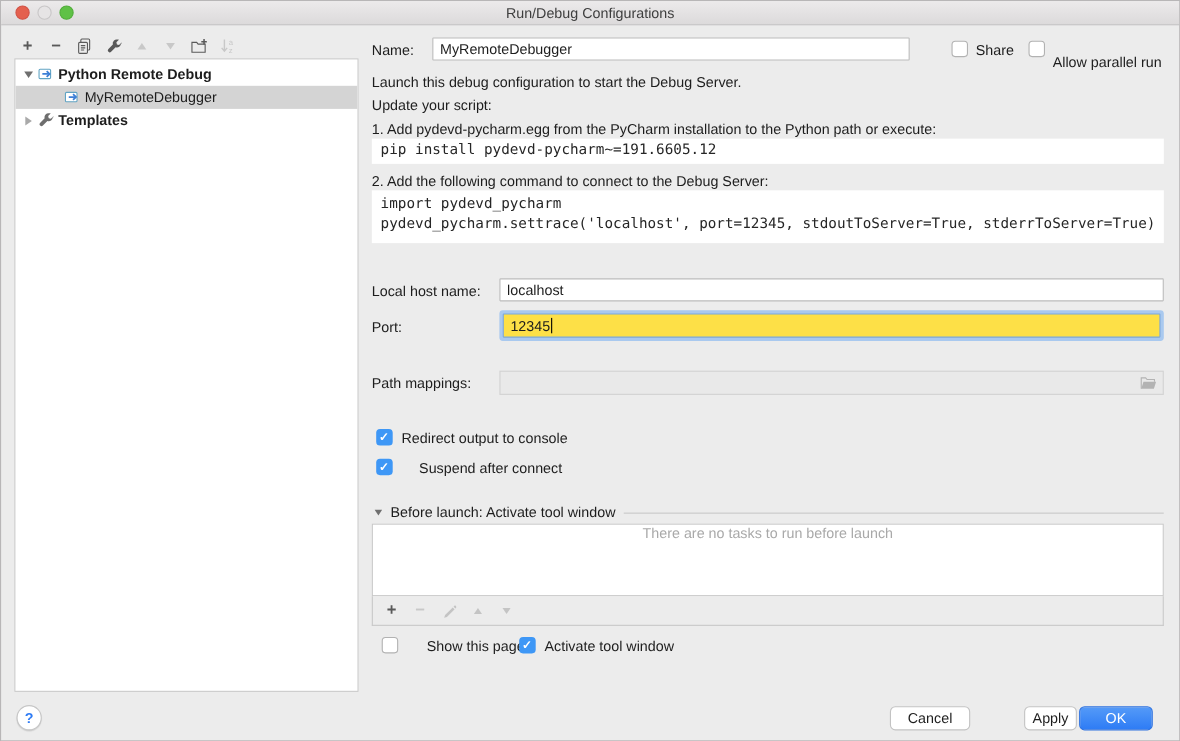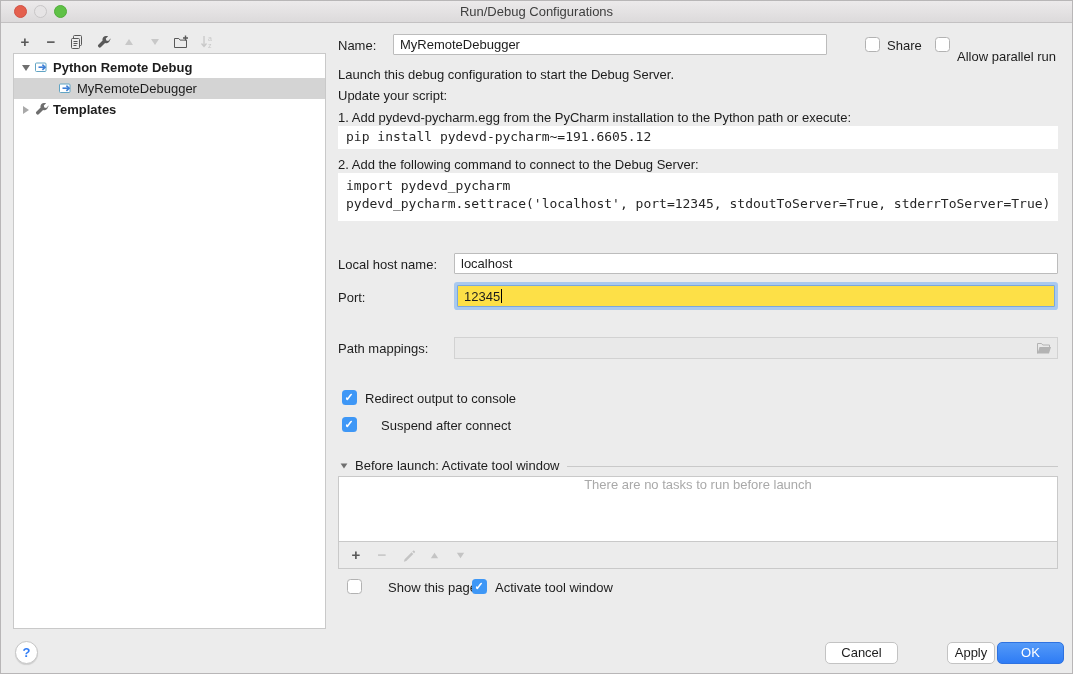--- a/index.html
+++ b/index.html
@@ -72,21 +72,21 @@
   .bl-header { position:absolute; display:flex; align-items:center; gap:7px; }
   .bl-line { flex:1; border-top:1px solid #c9c9c9; margin-top:1px; }
   .task-box { position:absolute; background:#fff; border:1px solid #c9c9c9;
     display:flex; justify-content:center; color:#a9a9a9; }
   .task-toolbar { position:absolute; background:#ececec; border:1px solid #c9c9c9;
     border-top:none; display:flex; align-items:center; gap:10px; padding-left:9px; }
 
   
   .btn { position:absolute; height:22px; border-radius:5px; background:#fff;
     border:1px solid #c3c3c3; text-align:center; line-height:20px; font-size:13px;
-    color:#1d1d1d;margin-left:16px; }
+    color:#1d1d1d; }
   .btn.primary { background:linear-gradient(#549af8,#2e7cf5); border:1px solid #2e72e0;
     color:#fff; }
   .help-btn { position:absolute; left:14px; top:640px; width:23px; height:23px;
     border-radius:50%; background:#fff; border:1px solid #c6c6c6;
     box-shadow:0 1px 1px rgba(0,0,0,.12); color:#2f7cf5; font-weight:bold;
     text-align:center; line-height:21px; font-size:13px; }
 </style>
 </head>
 <body>
 

